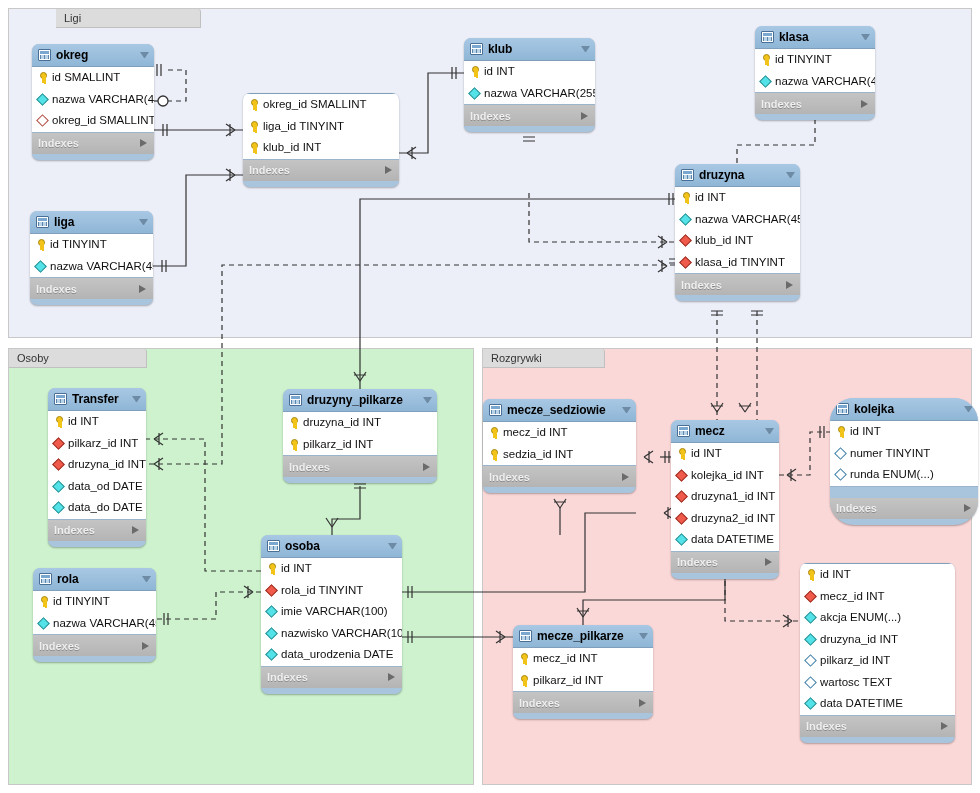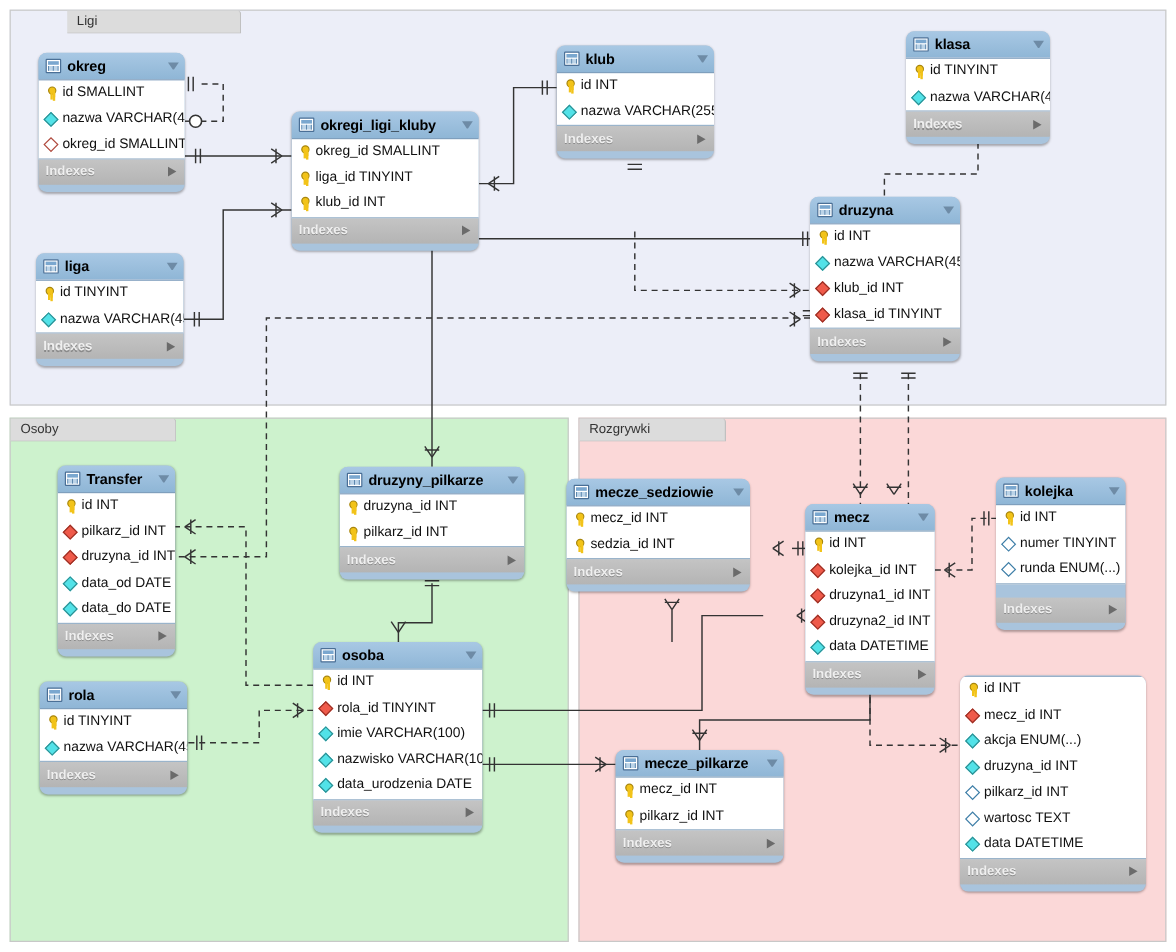--- a/index.html
+++ b/index.html
@@ -284,25 +284,20 @@
           <span class="label">okreg_id SMALLINT</span>
         </div>
     </div>
     <div class="idx">
         <span>Indexes</span>
         <span class="tri"></span>
       </div>
   </div>
 
   <div class="tbl" style="left:243px;top:93px;width:156px;">
-    <div class="tbl-head">
-      <span class="tbl-ico"></span>
-      <span class="tbl-title">okregi_ligi_kluby</span>
-      <span class="caret"></span>
-    </div>
     <div class="cols">
       <div class="col">
           <span class="g key"></span>
           <span class="label">okreg_id SMALLINT</span>
         </div>
       <div class="col">
           <span class="g key"></span>
           <span class="label">liga_id TINYINT</span>
         </div>
       <div class="col">
@@ -461,21 +456,21 @@
           <span class="g key"></span>
           <span class="label">pilkarz_id INT</span>
         </div>
     </div>
     <div class="idx">
         <span>Indexes</span>
         <span class="tri"></span>
       </div>
   </div>
 
-  <div class="tbl" style="left:472px;top:399px;width:153px;">
+  <div class="tbl" style="left:483px;top:399px;width:153px;">
     <div class="tbl-head">
       <span class="tbl-ico"></span>
       <span class="tbl-title">mecze_sedziowie</span>
       <span class="caret"></span>
     </div>
     <div class="cols">
       <div class="col">
           <span class="g key"></span>
           <span class="label">mecz_id INT</span>
         </div>
@@ -517,21 +512,21 @@
           <span class="g dia cyan"></span>
           <span class="label">data DATETIME</span>
         </div>
     </div>
     <div class="idx">
         <span>Indexes</span>
         <span class="tri"></span>
       </div>
   </div>
 
-  <div class="tbl" style="left:830px;top:398px;width:108px;">
+  <div class="tbl" style="left:830px;top:398px;width:148px;border-radius:24px;">
     <div class="tbl-head">
       <span class="tbl-ico"></span>
       <span class="tbl-title">kolejka</span>
       <span class="caret"></span>
     </div>
     <div class="cols">
       <div class="col">
           <span class="g key"></span>
           <span class="label">id INT</span>
         </div>

